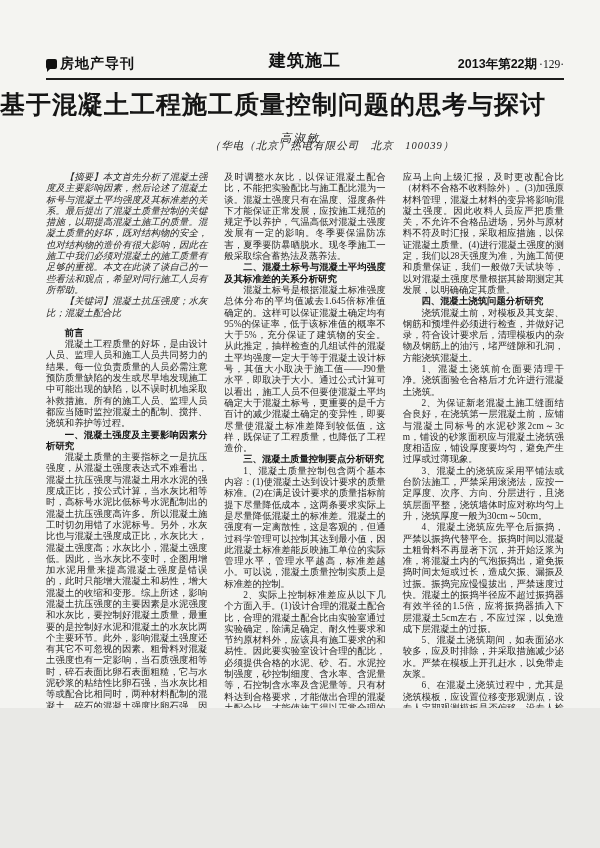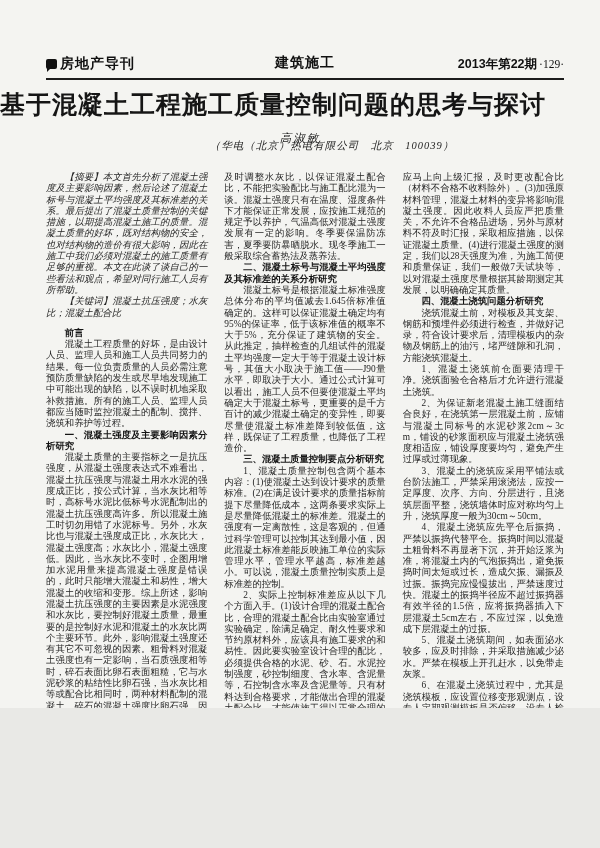--- a/index.html
+++ b/index.html
@@ -27,21 +27,21 @@
     position:relative;display:inline-block;width:11px;height:10px;
     background:#111;border-radius:2px;
   }
   .logo-mark::after{
     content:"";position:absolute;left:1px;bottom:-3px;
     border:3px solid transparent;border-top-color:#111;border-left-color:#111;
   }
   .header-center{
     position:absolute;left:50%;transform:translateX(-50%);bottom:6px;
     font-family:"Liberation Sans","DejaVu Sans",sans-serif;
-    font-weight:bold;font-size:14px;color:#111;letter-spacing:1px;
+    font-weight:bold;font-size:17px;color:#111;letter-spacing:1px;
   }
   .header-right{
     position:absolute;right:0;bottom:5px;display:flex;align-items:baseline;gap:2px;
   }
   .issue{
     font-family:"Liberation Sans","DejaVu Sans",sans-serif;
     font-weight:bold;font-size:12.5px;color:#111;
   }
   .pageno{font-size:11.5px;color:#111;}
   

